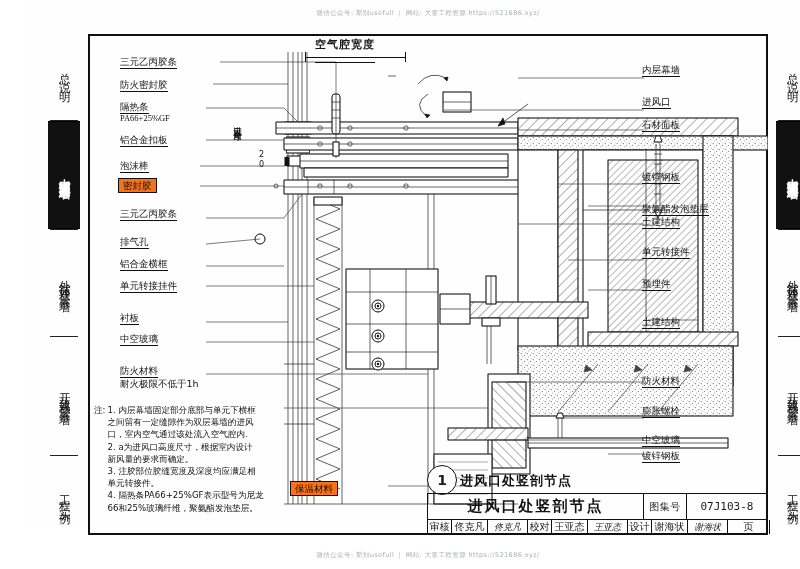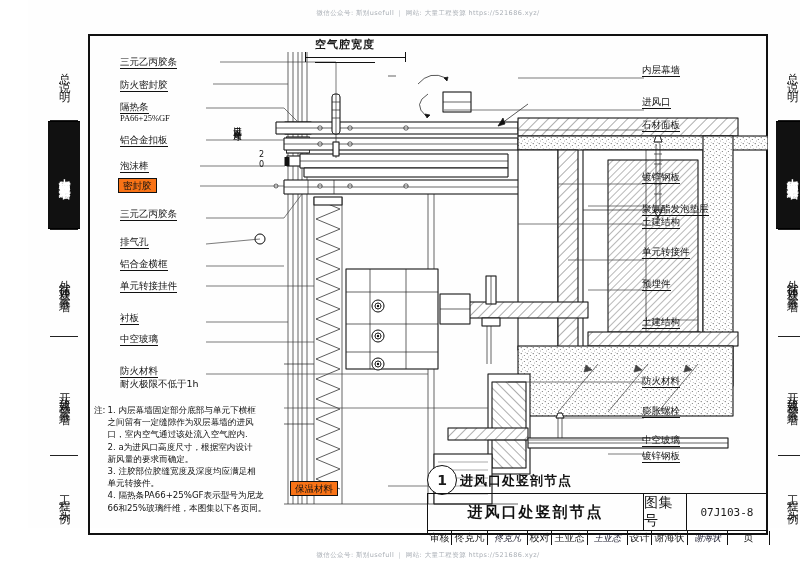--- a/index.html
+++ b/index.html
@@ -91,21 +91,21 @@
     display:flex;flex-direction:column;
   }
   .tb-top{flex:0 0 25px;display:flex;}
   .tb-name{
     flex:1 1 auto;display:flex;align-items:center;justify-content:center;
     font-size:15px;font-weight:bold;letter-spacing:2px;color:#111;
     border-right:1.2px solid #111;
   }
   .tb-atlas-k{
     flex:0 0 42px;display:flex;align-items:center;justify-content:center;
-    font-size:14px;letter-spacing:.5px;border-right:1.2px solid #111;
+    font-size:10px;letter-spacing:.5px;border-right:1.2px solid #111;
   }
   .tb-atlas-v{
     flex:0 0 80px;display:flex;align-items:center;justify-content:center;
     font-size:11px;font-family:"DejaVu Sans Mono","Liberation Mono",monospace;
   }
   .tb-bot{flex:1 1 auto;display:flex;border-top:1.2px solid #111;}
   .tb-cell{
     display:flex;align-items:center;justify-content:center;
     font-size:10px;white-space:nowrap;border-right:1.2px solid #111;
     padding:0 1px;box-sizing:border-box;
@@ -508,21 +508,21 @@
       <div class="nhead">注:</div>
       <div class="nbody">
         <div class="nitem">1. 内层幕墙固定部分底部与单元下横框</div>
         <div class="nitem">之间留有一定缝隙作为双层幕墙的进风</div>
         <div class="nitem">口，室内空气通过该处流入空气腔内.</div>
         <div class="nitem">2. a为进风口高度尺寸，根据室内设计</div>
         <div class="nitem">新风量的要求而确定。</div>
         <div class="nitem">3. 注胶部位胶缝宽度及深度均应满足相</div>
         <div class="nitem">单元转接件。</div>
         <div class="nitem">4. 隔热条PA66+25%GF表示型号为尼龙</div>
-        <div class="nitem">66和25%玻璃纤维，本图集以下各页同。</div>
+        <div class="nitem">66和25%玻璃纤维，聚氨酯发泡垫层。</div>
       </div>
     </div>
   </div>
 
   <div class="bubble">1</div>
   <div class="bubble-title">进风口处竖剖节点</div>
   <div class="bubble-rule"></div>
 
   <div class="titleblock">
     <div class="tb-top">

